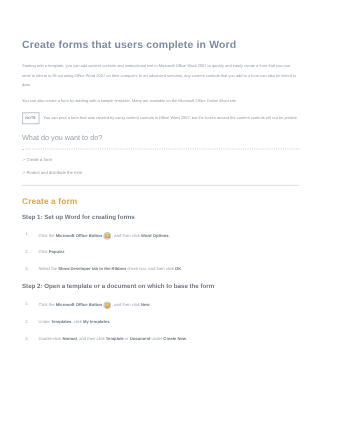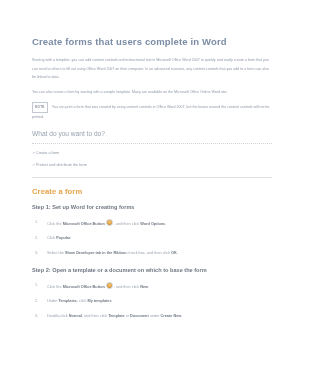--- a/index.html
+++ b/index.html
@@ -12,21 +12,21 @@
     height: 386px;
     overflow: hidden;
     font-family: "Liberation Sans", sans-serif;
     -webkit-font-smoothing: antialiased;
   }
   .page {
     width: 298px;
     height: 386px;
     background: #ffffff;
     box-sizing: border-box;
-    padding: 36px 26px 0 32px;
+    padding: 36px 26px 0 20px;
     position: relative;
   }
 
   .doc-title {
     font-size: 9.5px;
     font-weight: bold;
     color: #7b8ca5;
     letter-spacing: 0.15px;
     margin: 0 0 9px 0;
     line-height: 1.2;

